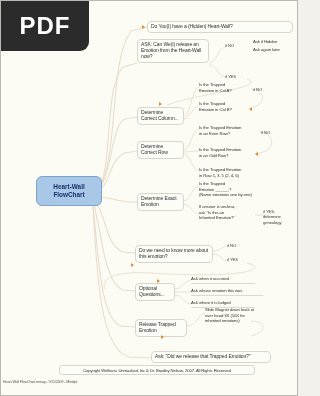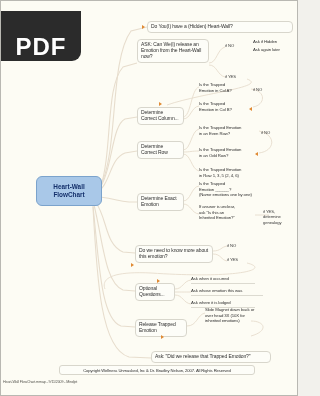--- a/index.html
+++ b/index.html
@@ -51,23 +51,23 @@
              box-sizing:border-box;background:#fdfdf8;border:1px solid #d8d6cc;
              border-radius:3px;font-size:4.2px;color:#2f2f2f;
              display:flex;align-items:center;justify-content:center;
              letter-spacing:-0.1px;}
 
   #filestrip{position:absolute;left:2px;top:377px;width:292px;height:7px;
              font-size:3.6px;color:#55544e;display:flex;align-items:center;
              letter-spacing:-0.1px;}
 
   
-  #pdf-badge{position:absolute;left:0;top:10px;width:80px;height:50px;
+  #pdf-badge{position:absolute;left:0;top:0;width:88px;height:50px;
              background:#2b2b2b;border-bottom-right-radius:9px;
-             display:flex;align-items:flex-end;justify-content:center;}
+             display:flex;align-items:center;justify-content:center;}
   #pdf-badge span{color:#ffffff;font-size:24px;font-weight:bold;
                   letter-spacing:1px;font-family:"Liberation Sans",sans-serif;}
 </style>
 </head>
 <body>
 
 <div id="page">
   <div id="canvas">
 
     <svg class="links" viewBox="0 0 296 394">

